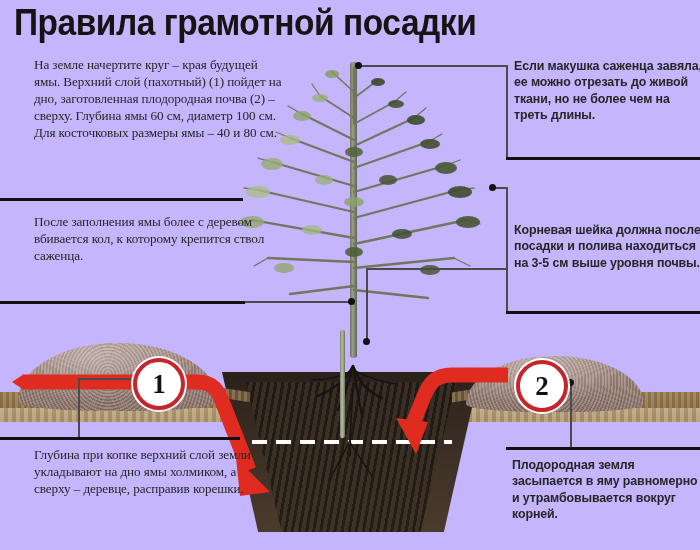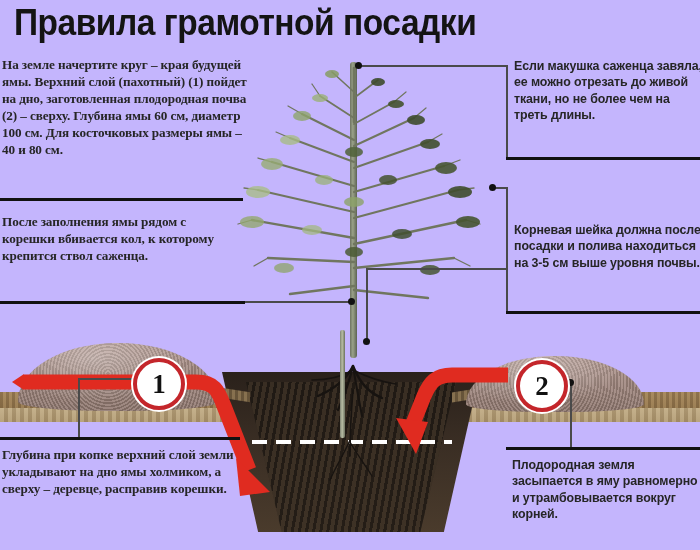--- a/index.html
+++ b/index.html
@@ -37,23 +37,24 @@
     position:absolute;
     font-size:12.4px;
     line-height:16.4px;
     font-weight:700;
     color:#262626;
     letter-spacing:-0.1px;
     white-space:pre-line;
   }
   .txt.serif{
     font-family:"Liberation Serif","DejaVu Serif",serif;
-    font-weight:700;
+    font-weight:400;
     font-size:13.2px;
     line-height:17px;
+    margin-left:32px;
   }
 
   #t-topleft   { left:2px;   top:56px;  width:252px; }
   #t-midleft   { left:2px;   top:213px; width:240px; }
   #t-botleft   { left:2px;   top:446px; width:238px; }
   #t-topright  { left:514px; top:58px;  width:188px; }
   #t-midright  { left:514px; top:222px; width:188px; }
   #t-botright  { left:512px; top:457px; width:192px; }
 
   
@@ -382,21 +383,21 @@
 
   <div class="rule" id="rule-topleft"></div>
   <div class="rule" id="rule-midleft"></div>
   <div class="rule" id="rule-botleft"></div>
   <div class="rule" id="rule-topright"></div>
   <div class="rule" id="rule-midright"></div>
   <div class="rule" id="rule-botright"></div>
 
   <div class="txt serif" id="t-topleft">На земле начертите круг – края будущей ямы. Верхний слой (пахотный) (1) пойдет на дно, заготовленная плодородная почва (2) – сверху. Глубина ямы 60 см, диаметр 100 см. Для косточковых размеры ямы – 40 и 80 см.</div>
 
-  <div class="txt serif" id="t-midleft">После заполнения ямы рядом с корешки вбивается кол, к которому крепится ствол саженца.</div>
+  <div class="txt serif" id="t-midleft">После заполнения ямы более с деревом вбивается кол, к которому крепится ствол саженца.</div>
 
   <div class="txt serif" id="t-botleft">Глубина при копке верхний слой земли укладывают на дно ямы холмиком, а сверху – деревце, расправив корешки.</div>
 
   <div class="txt" id="t-topright">Если макушка саженца завяла, ее можно отрезать до живой ткани, но не более чем на треть длины.</div>
 
   <div class="txt" id="t-midright">Корневая шейка должна после посадки и полива находиться на 3-5 см выше уровня почвы.</div>
 
   <div class="txt" id="t-botright">Плодородная земля засыпается в яму равномерно и утрамбовывается вокруг корней.</div>
 
 </div>

